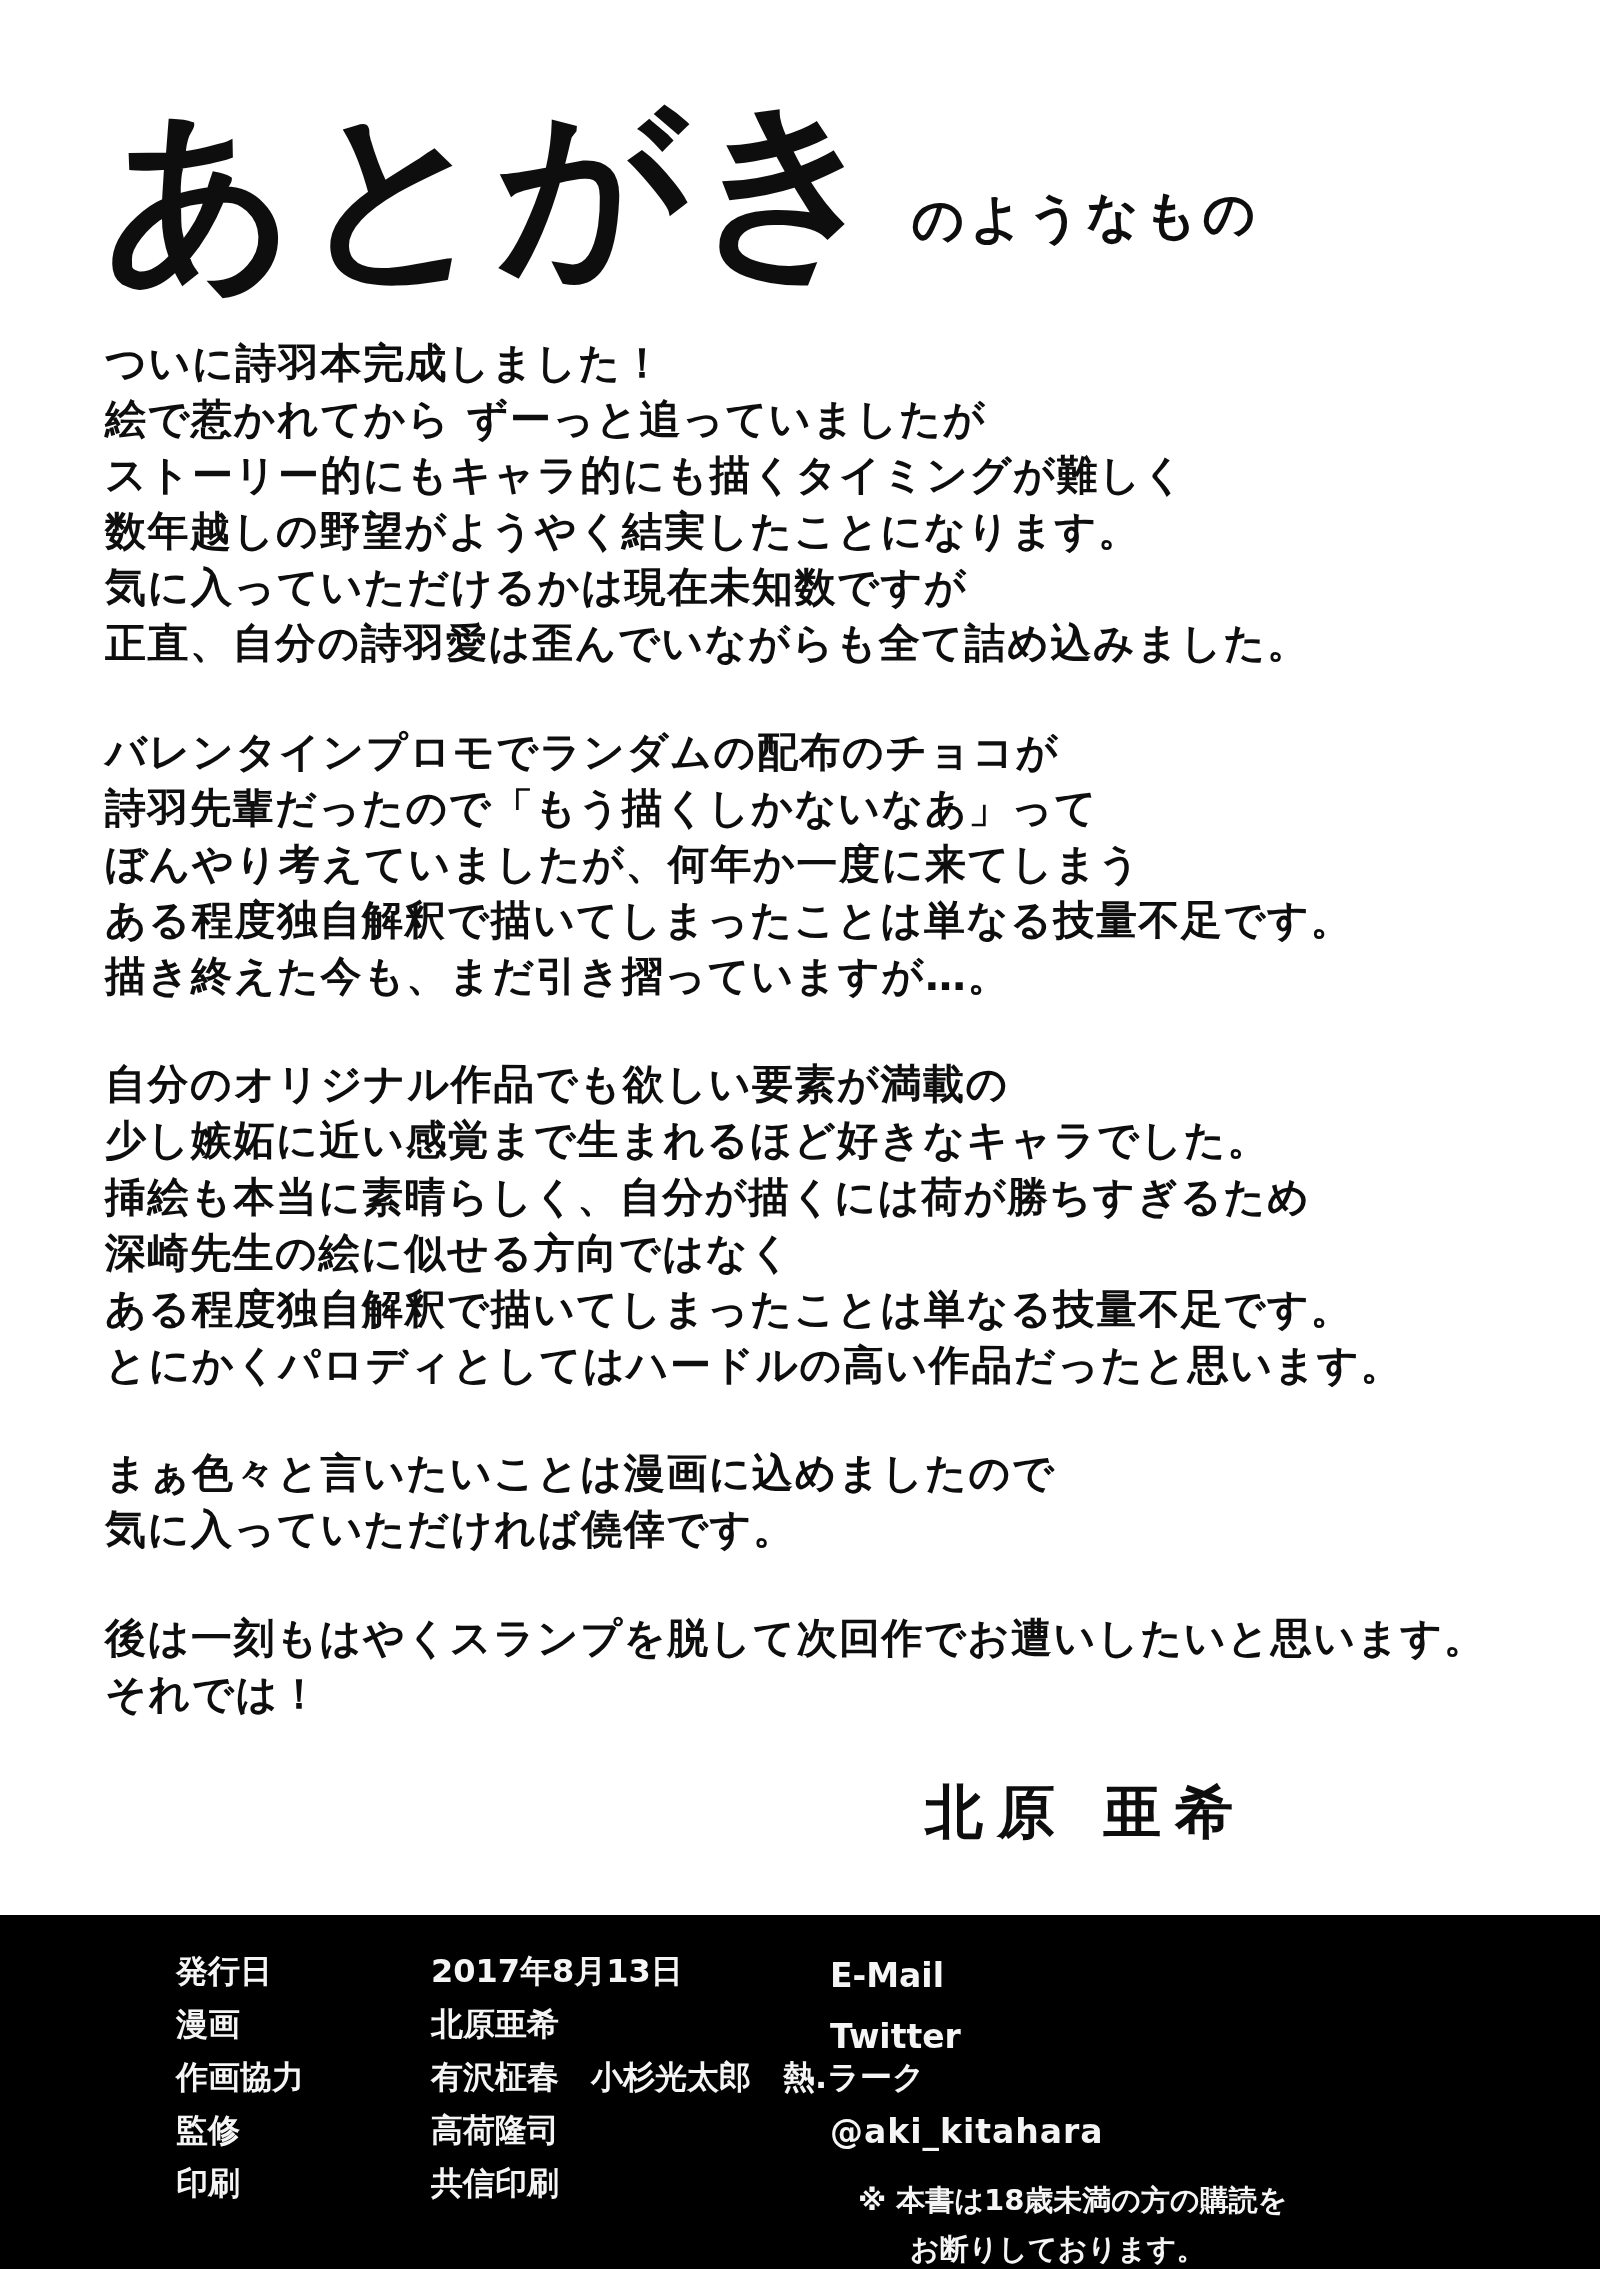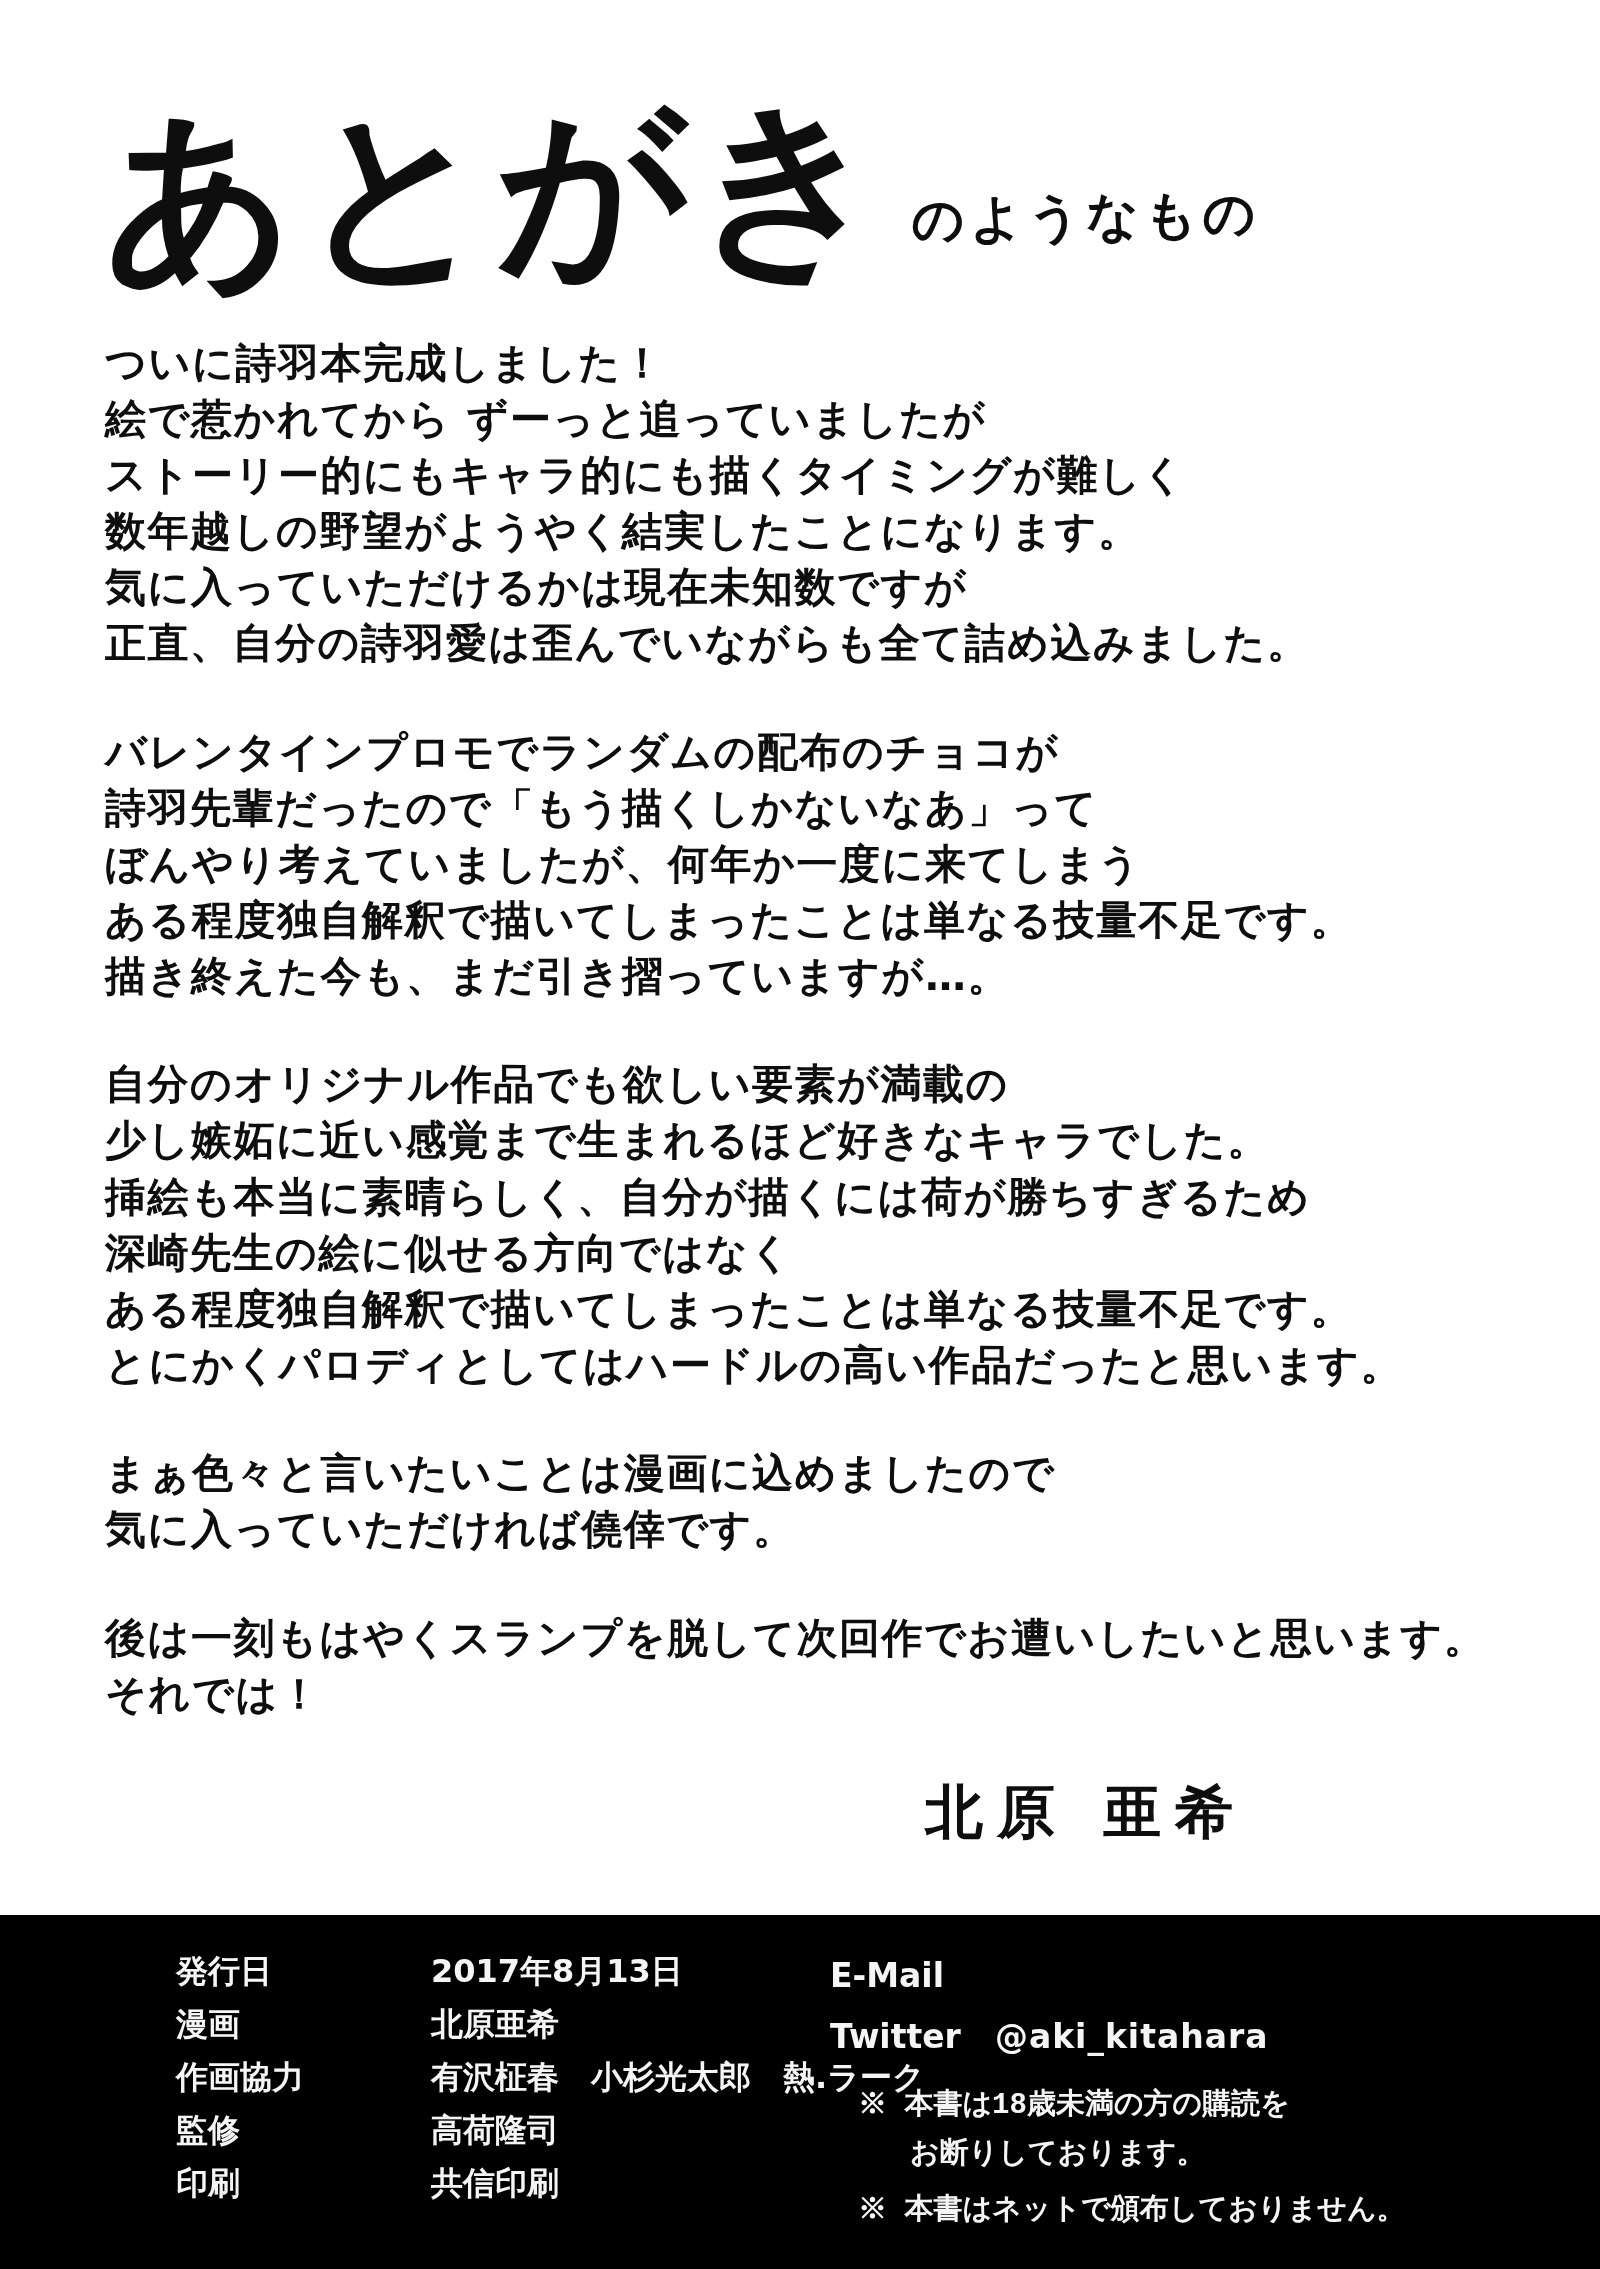--- a/index.html
+++ b/index.html
@@ -88,31 +88,32 @@
   .credit-label { width: 255px; flex: none; }
   .credit-value { }
   .contact-col { flex: 1; min-width: 0; }
   .contact-row {
     display: flex;
     gap: 34px;
     font-size: 33px;
     font-weight: 700;
     line-height: 1.85;
     white-space: nowrap;
+    flex-direction: column;
   }
   .contact-label { }
   .contact-value { letter-spacing: 1px; }
   .notices {
     margin-top: 14px;
     margin-left: 28px;
     font-size: 29px;
     font-weight: 700;
     line-height: 1.7;
   }
-  .notice-line { white-space: nowrap; font-family: Liberation Mono, monospace; }
+  .notice-line { white-space: nowrap; }
   .notice-cont { padding-left: 52px; }
   .notice-block { margin-bottom: 6px; }
 </style>
 </head>
 <body>
 
 <div class="page">
   <div class="content">
 
     <div class="title-row">

